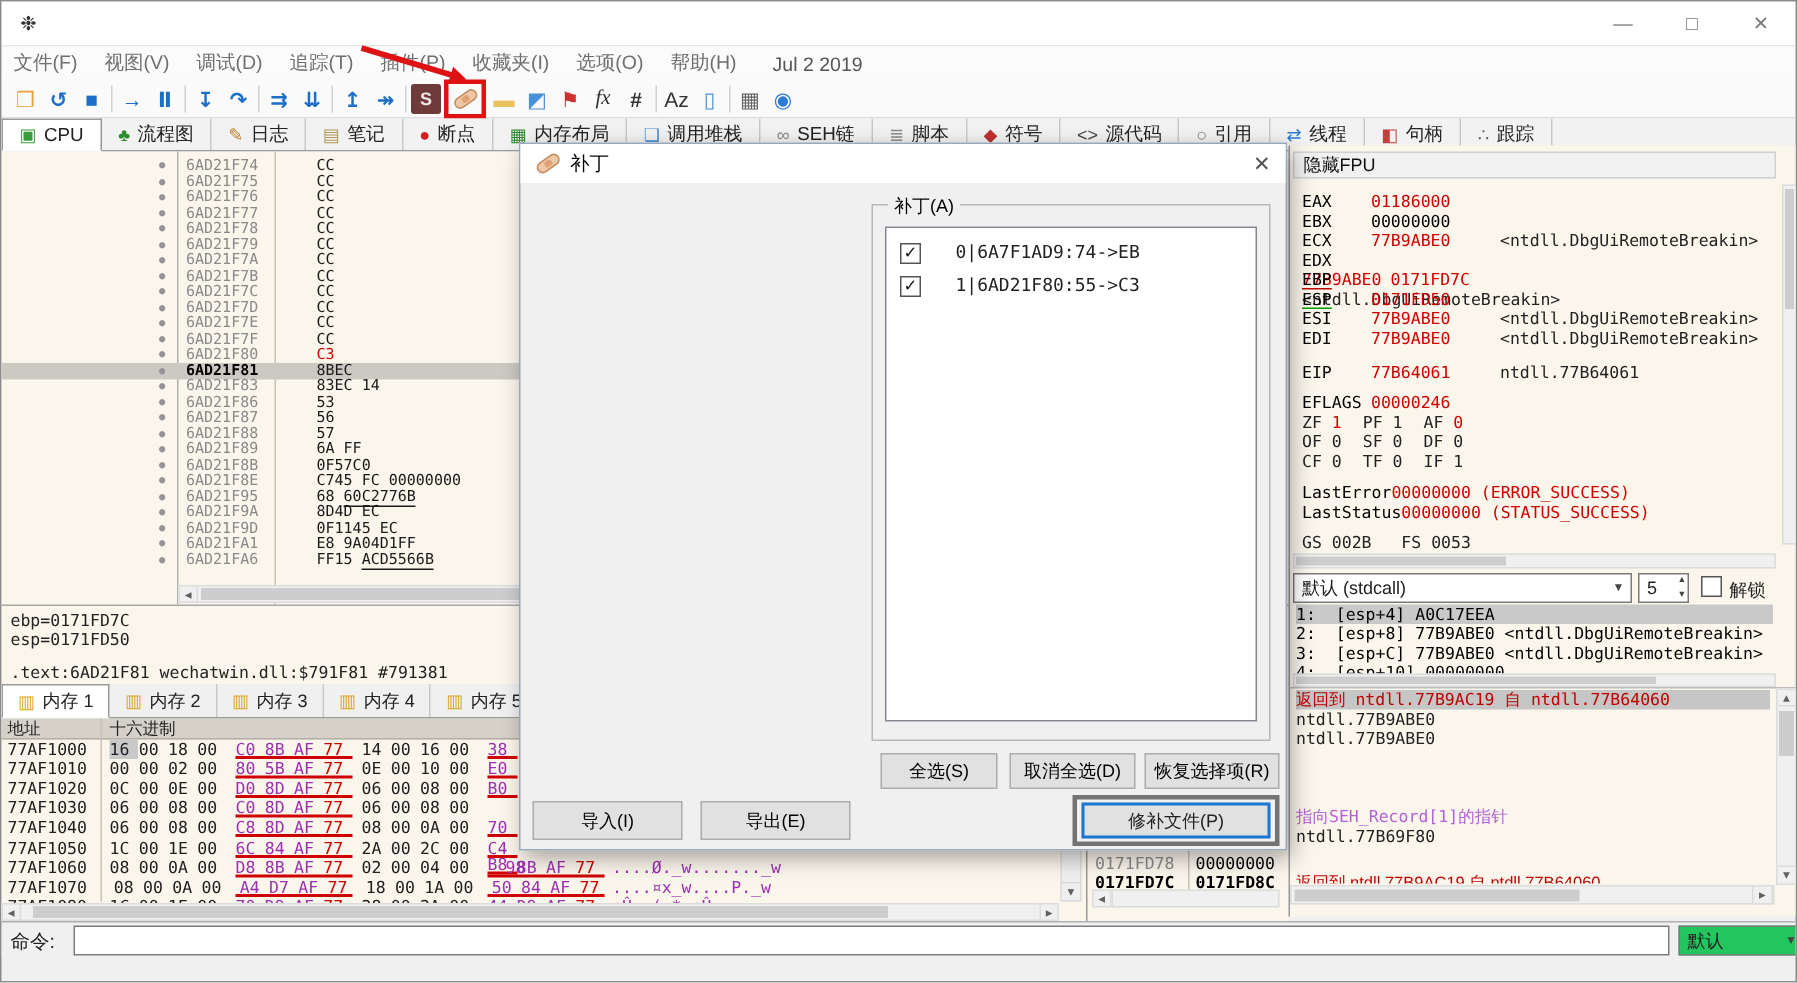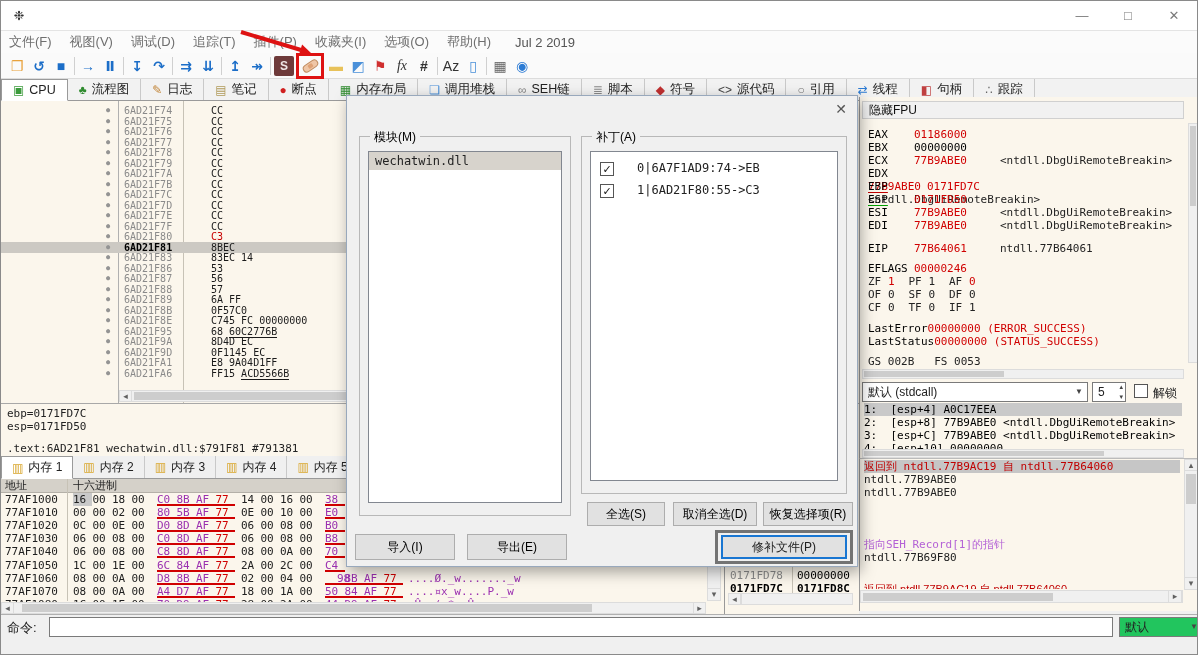--- a/index.html
+++ b/index.html
@@ -488,21 +488,21 @@
             <span class="byte" style="left: 19.5px;">8D</span>
             <span class="byte" style="left: 39px;">AF</span>
             <span class="byte r" style="left: 58.5px;">77</span>
           </span>
           <span class="grp" style="left: 240px; width: 78px;">
             <span class="byte" style="left: 0px;">06</span>
             <span class="byte" style="left: 19.5px;">00</span>
             <span class="byte" style="left: 39px;">08</span>
             <span class="byte" style="left: 58.5px;">00</span>
           </span>
-          <span class="grp p" style="left: 324px; width: 19.5px;">
+          <span class="grp p" style="left: 324px; width: 19.5px; margin-top: 38px;">
             <span class="byte" style="left: 0px;">B8</span>
           </span>
         </div>
         <div class="mrow" style="top: 89.4px;">
           <span class="maddr">77AF1040</span>
           <span class="grp" style="left: 72px; width: 78px;">
             <span class="byte" style="left: 0px;">06</span>
             <span class="byte" style="left: 19.5px;">00</span>
             <span class="byte" style="left: 39px;">08</span>
             <span class="byte" style="left: 58.5px;">00</span>
@@ -568,21 +568,21 @@
             <span class="byte" style="left: 58.5px;">00</span>
           </span>
           <span class="grp p" style="left: 324px; width: 78px;">
             <span class="byte" style="left: 12px;">98</span>
             <span class="byte" style="left: 19.5px;">8B</span>
             <span class="byte" style="left: 39px;">AF</span>
             <span class="byte r" style="left: 58.5px;">77</span>
           </span>
           <span class="ascii">....Ø._w......._w</span>
         </div>
-        <div class="mrow" style="top: 128.7px;">
+        <div class="mrow" style="top: 128.7px; text-align: center;">
           <span class="maddr">77AF1070</span>
           <span class="grp" style="left: 72px; width: 78px;">
             <span class="byte" style="left: 0px;">08</span>
             <span class="byte" style="left: 19.5px;">00</span>
             <span class="byte" style="left: 39px;">0A</span>
             <span class="byte" style="left: 58.5px;">00</span>
           </span>
           <span class="grp p" style="left: 156px; width: 78px;">
             <span class="byte" style="left: 0px;">A4</span>
             <span class="byte" style="left: 19.5px;">D7</span>
@@ -731,28 +731,26 @@
     <div style="position:absolute;left:6px;top:4px;font-size:13px">命令:</div>
     <input id="cmd-input" value="" style="">
     <div class="combo" style="left:1118px;top:2px;width:84px;height:20px;background:#22c55e">
       <span>默认</span>
       <span class="arr">▼</span>
     </div>
   </div>
 
 
   <div id="dialog">
+    <div id="dlg-title">
+      <span class="bandaid" style="margin-left:10px"></span>
+      <span class="txt">补丁</span>
+    </div>
     <div id="dlg-close">✕</div>
 
-    <div class="group" style="left:12px;top:40px;width:212px;height:380px">
-      <div class="glabel">模块(M)</div>
-      <div class="dlglist mono" id="module-list" style="left:8px;top:14px;width:194px;height:352px">
-          <div class="mod-item sel">wechatwin.dll</div>
-        </div>
-    </div>
 
     <div class="group" style="left:234px;top:40px;width:266px;height:358px">
       <div class="glabel">补丁(A)</div>
       <div class="dlglist" id="patch-list" style="left:8px;top:14px;width:248px;height:330px">
           <div class="prow" style="top: 6px;">
             <span class="cb">✓</span>
             <span class="plabel mono">0|6A7F1AD9:74-&gt;EB</span>
           </div>
           <div class="prow" style="top: 28px;">
             <span class="cb">✓</span>

